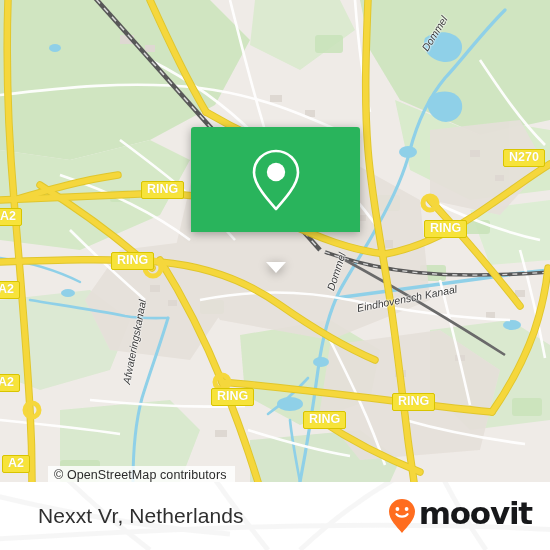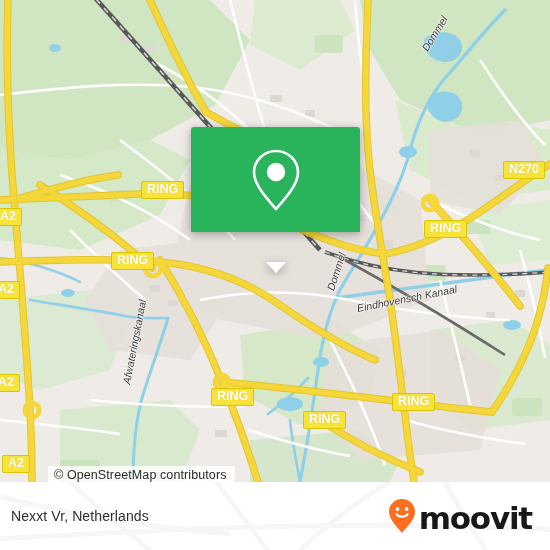--- a/index.html
+++ b/index.html
@@ -26,26 +26,26 @@
     margin-left:48px;
   }
 
   
   .bottom{
     position:absolute;left:0;top:482px;width:550px;height:68px;
     background:#ffffff;z-index:60;overflow:hidden;
   }
   .bottom-bg{position:absolute;left:0;top:0;opacity:.35;}
   .place-name{
-    position:absolute;left:11px;top:50%;transform:translateY(-50%);
-    font-size:14px;color:#2f2f2f;white-space:nowrap;letter-spacing:.1px;
+    position:absolute;left:38px;top:50%;transform:translateY(-50%);
+    font-size:21px;color:#2f2f2f;white-space:nowrap;letter-spacing:.1px;
   }
   .brand{
     position:absolute;right:18px;top:50%;transform:translateY(-50%);
-    display:flex;align-items:flex-end;gap:3px;
+    display:flex;align-items:flex-start;gap:3px;
   }
   .brand-word{
     font-size:31px;font-weight:bold;color:#17181a;letter-spacing:-1.2px;
     line-height:1;font-family:"DejaVu Sans", sans-serif;
   }
 
   
   .callout{
     position:absolute;left:191px;top:127px;width:169px;
     z-index:50;
@@ -255,21 +255,21 @@
     <div class="waterlbl" style="left:126px;top:378px;transform:rotate(-79deg);transform-origin:left center;">Afwateringskanaal</div>
 
     <div class="shield" style="left:-6px;top:208px;">A2</div>
     <div class="shield" style="left:-8px;top:281px;">A2</div>
     <div class="shield" style="left:-8px;top:374px;">A2</div>
     <div class="shield" style="left:2px;top:455px;">A2</div>
 
     <div class="shield" style="left:141px;top:181px;">RING</div>
     <div class="shield" style="left:111px;top:252px;">RING</div>
     <div class="shield" style="left:424px;top:220px;">RING</div>
-    <div class="shield" style="left:503px;top:161px;">N270</div>
+    <div class="shield" style="left:503px;top:149px;">N270</div>
     <div class="shield" style="left:211px;top:388px;">RING</div>
     <div class="shield" style="left:303px;top:411px;">RING</div>
     <div class="shield" style="left:392px;top:393px;">RING</div>
 
     <div class="attrib">
       <span>© OpenStreetMap contributors</span>
     </div>
   </div>
 
   <div class="callout">

